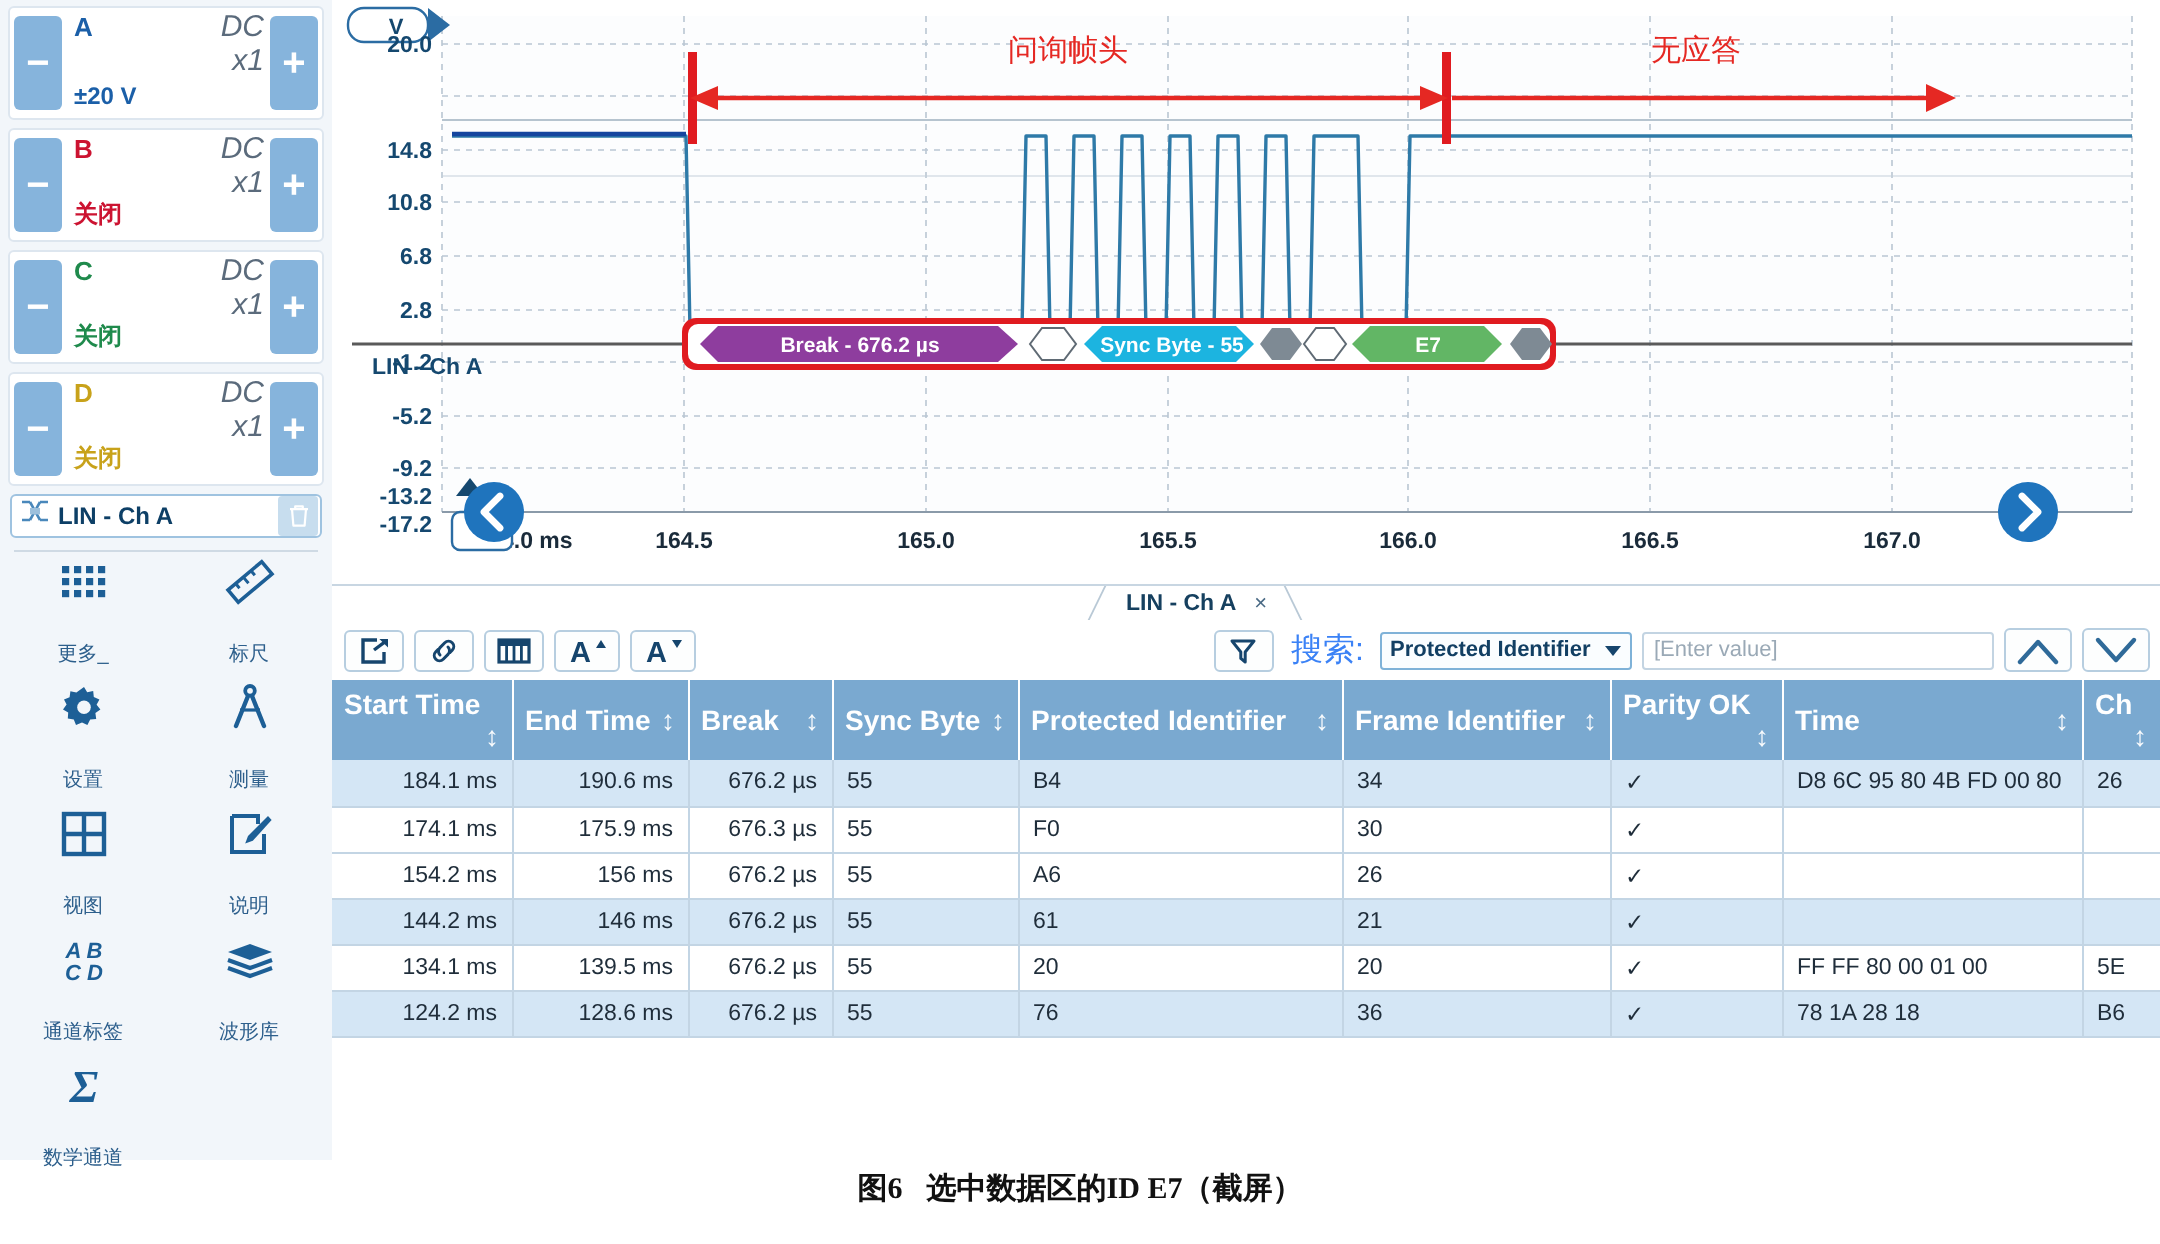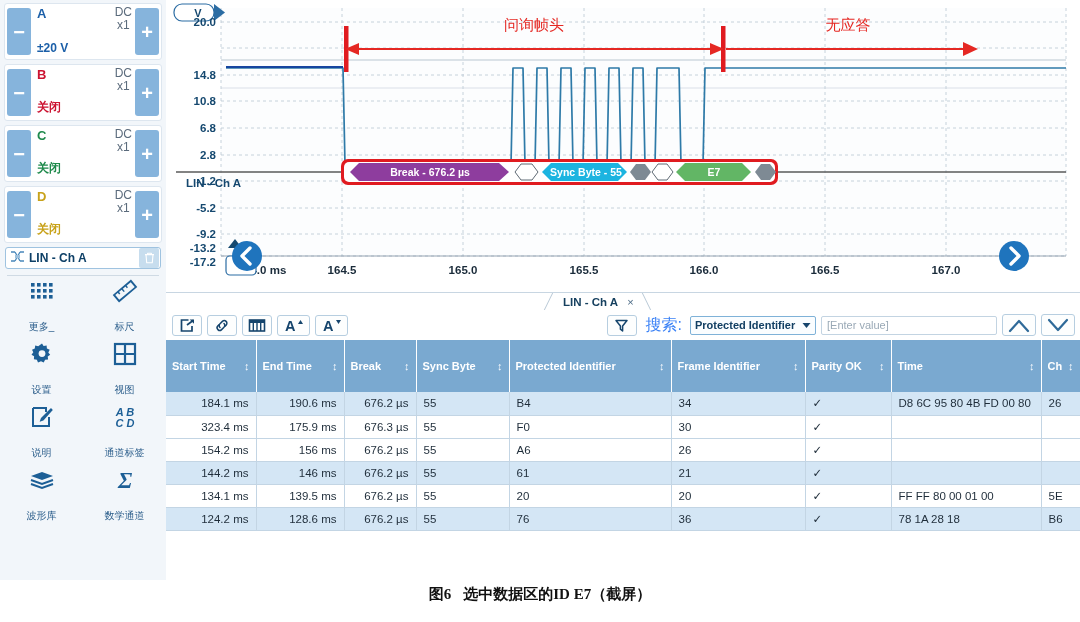--- a/index.html
+++ b/index.html
@@ -26,22 +26,22 @@
     width: 24px; background: #86b4dc; color: #ffffff;
     display: flex; align-items: center; justify-content: center;
     font-size: 20px; font-weight: bold; line-height: 1; cursor: pointer;
     border-radius: 3px;
   }
   .ch-minus { margin: 4px 0 4px 2px; }
   .ch-plus  { margin: 4px 2px 4px 0; }
   .ch-body { flex: 1; position: relative; padding: 3px 4px 0 6px; }
   .ch-letter { font-size: 13px; font-weight: bold; line-height: 1.05; }
   .ch-state  { font-size: 12px; font-weight: bold; position: absolute; left: 6px; bottom: 4px; }
-  .ch-coup   { position: absolute; right: 3px; top: 2px; font-size: 12px;
-               color: #5b6b7c; text-align: center; line-height: 1.12; }
+  .ch-coup   { position: absolute; right: 3px; top: 2px; font-size: 15px;
+               color: #5b6b7c; text-align: right; line-height: 1.12; font-style: italic; }
 
   .bus-row {
     margin: 4px 5px 0 5px; height: 22px;
     background: #ffffff; border: 1px solid #9fc3e0; border-radius: 3px;
     display: flex; align-items: center; padding-left: 4px;
   }
   .bus-label { font-size: 12px; font-weight: bold; color: #0d3f66; margin-left: 4px; flex: 1; }
   .bus-trash { width: 20px; height: 20px; background:#c7ddee; border-radius:2px;
                display:flex; align-items:center; justify-content:center; margin-right:1px; }
   .hr-line { margin: 6px 7px 4px 7px; border-top: 1px solid #cfdae4; }
@@ -96,22 +96,22 @@
   .srch-input {
     height: 19px; width: 176px; border: 1px solid #c3d4e2; border-radius: 2px;
     background: #ffffff; font-size: 11px; color:#9aa9b6; display:flex; align-items:center;
     padding-left: 5px;
   }
   .nav-btn { width: 34px; height: 22px; border: 1px solid #b7cee0; border-radius:3px; background:#fdfefe;
              display:flex; align-items:center; justify-content:center; cursor:pointer; }
 
   table.decode { border-collapse: collapse; width: 914px; table-layout: fixed; }
   table.decode th {
-    background: #7aa9d0; color:#ffffff; font-size: 11px; font-weight: bold;
-    text-align: left; padding: 20px 6px; height: 23px;
+    background: #7aa9d0; color:#ffffff; font-size: 14px; font-weight: bold;
+    text-align: left; padding: 4px 6px; height: 23px;
     border-right: 1px solid #ffffff; white-space: nowrap;
   }
   table.decode th .sortcaret { float: right; margin-left: 5px; opacity: .95; }
   table.decode td {
     font-size: 11.5px; color:#1f2d3a; padding: 3px 7px; height: 23px;
     border-right: 1px solid #c3d5e4; border-bottom: 1px solid #c3d5e4;
     white-space: nowrap; overflow: hidden;
   }
   tr.even td { background: #d4e6f5; }
   tr.odd  td { background: #ffffff; }
@@ -223,20 +223,30 @@
           <div class="icon-text">标尺</div>
         </div>
         <div class="icon-cell">
           <div class="icon-art">
             <svg width="24" height="24" viewBox="0 0 24 24">
               <path fill="#1d5f96" d="M12 1.5l1.6 2.6 3-.6.3 3 2.8 1.2-1.4 2.7 1.9 2.4-2.5 1.7.4 3-3 .3-1.4 2.7L11 19.2l-3 1.3-1.1-2.8-3-.5.2-3-2.6-1.5 1.8-2.4L2 7.7l2.8-1.1.4-3 3 .7z"></path>
               <circle cx="12" cy="11.6" r="3.4" fill="#f2f6fa"></circle>
             </svg>
           </div>
           <div class="icon-text">设置</div>
+        </div>
+        <div class="icon-cell">
+          <div class="icon-art">
+            <svg width="22" height="24" viewBox="0 0 22 24">
+              <circle cx="11" cy="3.4" r="2.4" fill="none" stroke="#1d5f96" stroke-width="1.9"></circle>
+              <path d="M10 6 L4 21 M12 6 L18 21" stroke="#1d5f96" stroke-width="2.2" fill="none" stroke-linecap="round"></path>
+              <path d="M6 13 h10" stroke="#1d5f96" stroke-width="1.6"></path>
+            </svg>
+          </div>
+          <div class="icon-text">测量</div>
         </div>
         <div class="icon-cell">
           <div class="icon-art">
             <svg width="24" height="24" viewBox="0 0 24 24">
               <rect x="2" y="2" width="20" height="20" fill="none" stroke="#1d5f96" stroke-width="2.2"></rect>
               <path d="M12 2v20 M2 12h20" stroke="#1d5f96" stroke-width="2.2"></path>
             </svg>
           </div>
           <div class="icon-text">视图</div>
         </div>
@@ -527,21 +537,21 @@
             <td class="num">190.6 ms</td>
             <td class="num">676.2 µs</td>
             <td class="ctr">55</td>
             <td class="ctr">B4</td>
             <td class="ctr">34</td>
             <td class="ctr">✓</td>
             <td class="ctr">D8 6C 95 80 4B FD 00 80</td>
             <td class="ctr">26</td>
           </tr>
           <tr class="odd">
-            <td class="num">323.4 ms</td>
+            <td class="num">174.1 ms</td>
             <td class="num">175.9 ms</td>
             <td class="num">676.3 µs</td>
             <td class="ctr">55</td>
             <td class="ctr">F0</td>
             <td class="ctr">30</td>
             <td class="ctr">✓</td>
             <td class="ctr"></td>
             <td class="ctr"></td>
           </tr>
           <tr class="odd">

